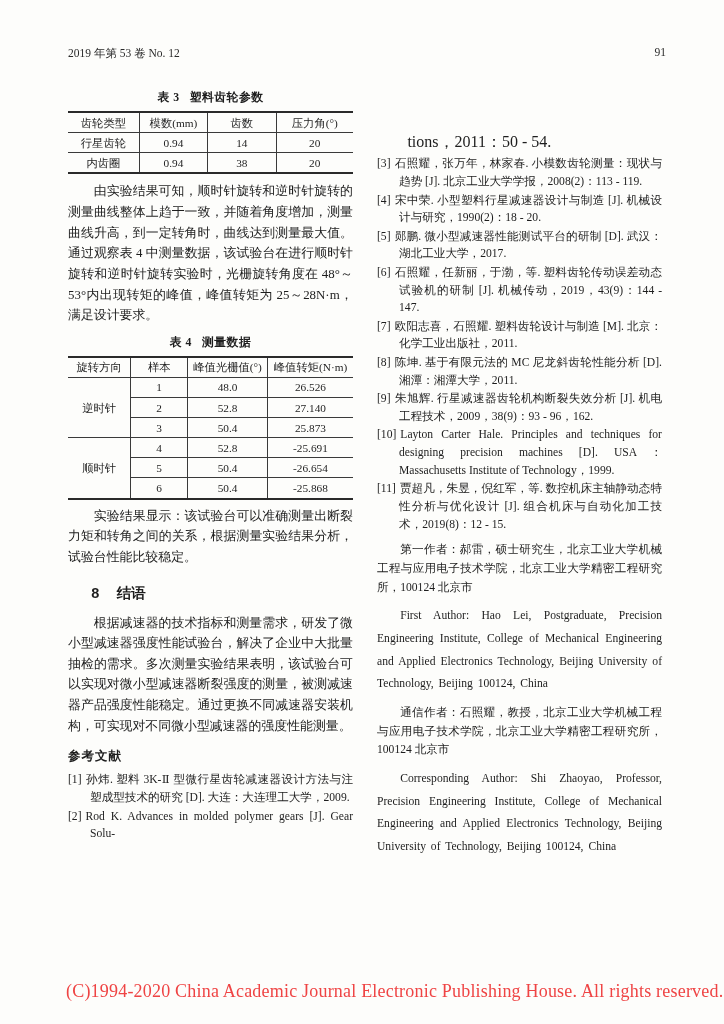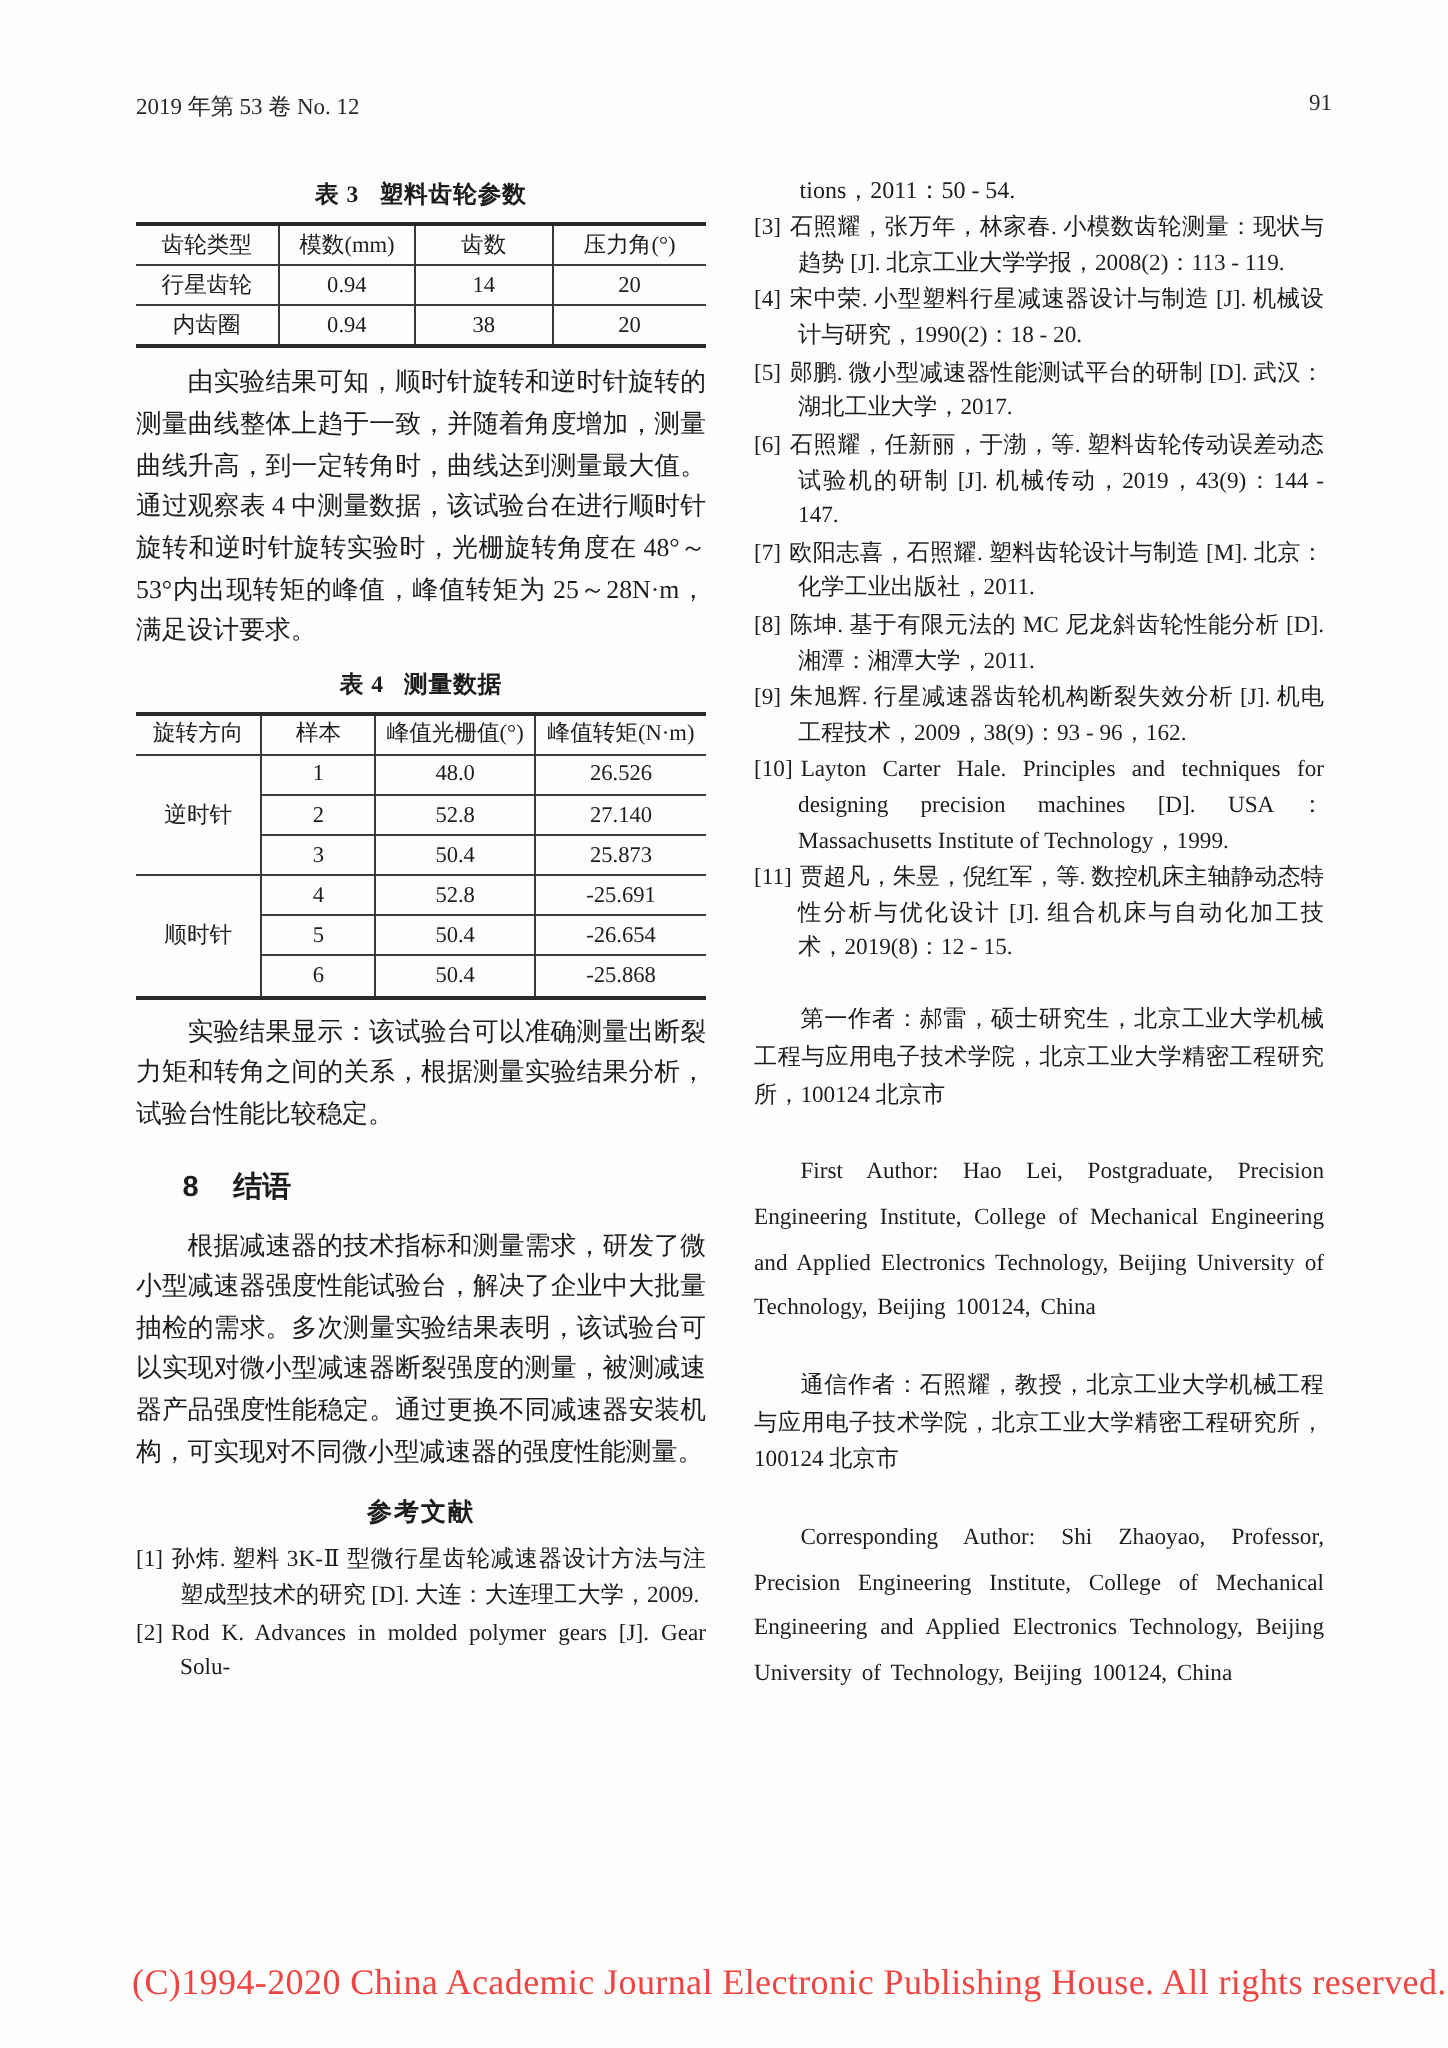--- a/index.html
+++ b/index.html
@@ -72,49 +72,49 @@
   }
   .section-heading {
     font-weight: bold;
     font-size: 14.5px;
     margin: 16px 0 10px 0;
     padding-left: 1.6em;
     font-family: "Liberation Sans", "DejaVu Sans", sans-serif;
   }
   .section-heading .num { margin-right: 1.2em; }
   .refs-heading {
-    text-align: center;
     font-weight: bold;
     font-size: 12.5px;
     margin: 12px 0 6px 0;
     letter-spacing: 1px;
   }
   
   .ref {
     font-size: 11.6px;
     line-height: 1.52;
     text-align: justify;
     padding-left: 1.9em;
     text-indent: -1.9em;
     margin-bottom: 1px;
   }
   .ref .ref-id { margin-right: 4px; }
   .ref-cont {
-    font-size: 12px;
+    font-size: 16px;
     line-height: 1.52;
     padding-left: 1.9em;
     margin-bottom: 1px;
+    margin-top: 44px;
   }
   
   .author-note {
     font-size: 11.6px;
     line-height: 1.62;
     text-align: justify;
     text-indent: 2em;
-    margin-top: 18px;
+    margin-top: 8px;
   }
   .author-note.en {
     line-height: 1.95;
     word-spacing: 2px;
   }
   
   .footer {
     position: absolute;
     left: 66px;
     bottom: 22px;

